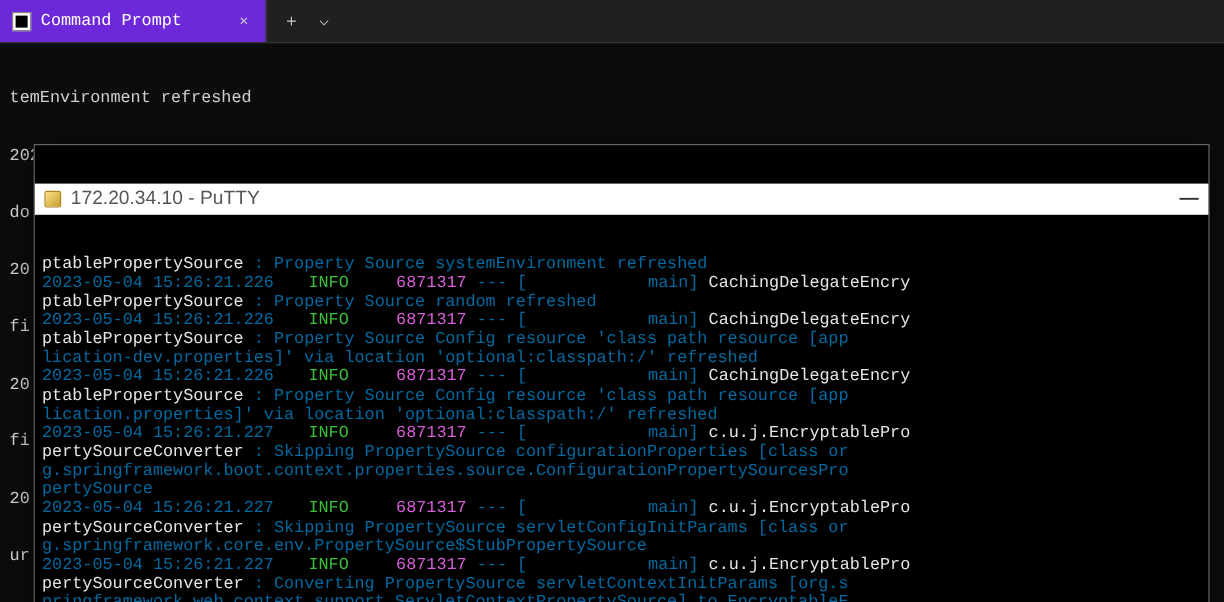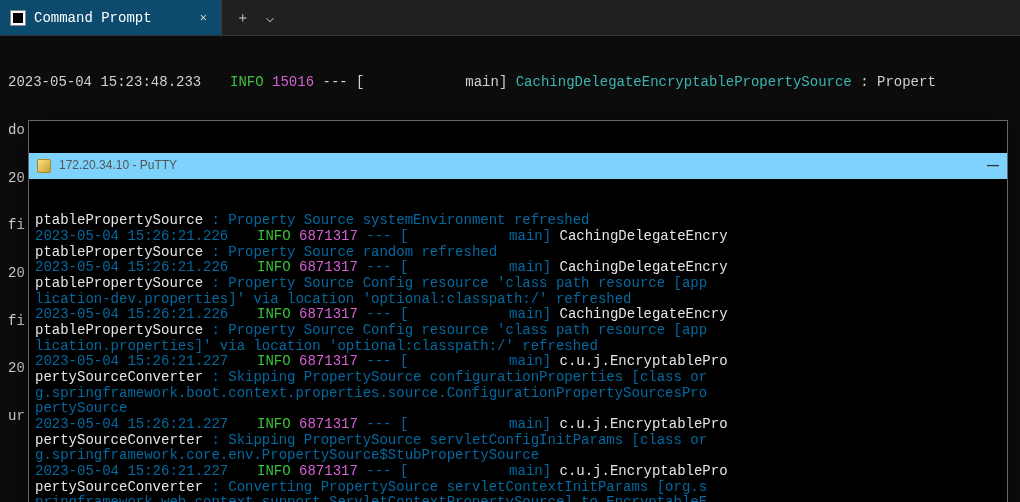--- a/index.html
+++ b/index.html
@@ -16,21 +16,21 @@
       display: flex;
       align-items: center;
       background: #202020;
       height: 36px;
       border-bottom: 1px solid #333;
     }
     .tab {
       display: flex;
       align-items: center;
       gap: 8px;
-      background: #0c4a6e;
+      background: #6d28d9;
       height: 100%;
       padding: 0 14px 0 10px;
       border-right: 1px solid #3a3a3a;
       color: #fff;
     }
     .tab-icon {
       width: 16px;
       height: 16px;
       background: #fff;
       border: 1px solid #888;
@@ -73,24 +73,24 @@
     .putty-window {
       position: absolute;
       top: 84px;
       left: 28px;
       width: 980px;
       background: #000;
       border: 1px solid #666;
       box-shadow: 0 4px 18px rgba(0,0,0,0.6);
     }
     .putty-titlebar {
-      background: #7dd3fc;
+      background: #ffffff;
       color: #555;
       font-family: "Segoe UI", sans-serif;
-      font-size: 12px;
+      font-size: 16px;
       height: 26px;
       display: flex;
       align-items: center;
       padding: 0 8px;
       gap: 8px;
     }
     .putty-icon {
       width: 14px;
       height: 14px;
       background: linear-gradient(135deg,#ffe08a,#c8a030);
@@ -104,38 +104,39 @@
     }
     .putty-body {
       padding: 2px 6px 4px 6px;
       line-height: 1.12;
       white-space: pre;
       font-size: 14px;
     }
     .teal { color: #e5e5e5; }
     .white { color: #0369a1; }
     .green { color: #38c038; margin-left: 12px; }
-    .magenta { color: #d85fd8; }
+    .magenta { color: #d85fd8; padding-left: 31px; }
   </style>
 </head>
 <body>
 
 <div class="titlebar">
   <div class="tab">
     <span class="tab-icon"></span>
     <span>Command Prompt</span>
     <span class="close-icon">✕</span>
   </div>
   <div class="tab-actions">
     <span>＋</span>
     <span>⌵</span>
   </div>
 </div>
 
 <div class="terminal-body">
+  <div class="bg-line"><span class="white">temEnvironment refreshed</span></div>
   <div class="bg-line"><span class="white">2023-05-04 15:23:48.233  </span><span class="green">INFO</span><span class="magenta"> 15016</span><span class="white"> --- [            main] </span><span class="teal">CachingDelegateEncryptablePropertySource</span><span class="white"> : Propert</span></div>
   <div class="bg-line"><span class="white">do</span></div>
   <div class="bg-line"><span class="white">20</span></div>
   <div class="bg-line"><span class="white">fi</span></div>
   <div class="bg-line"><span class="white">20</span></div>
   <div class="bg-line"><span class="white">fi</span></div>
   <div class="bg-line"><span class="white">20</span></div>
   <div class="bg-line"><span class="white">ur</span></div>
   
   

